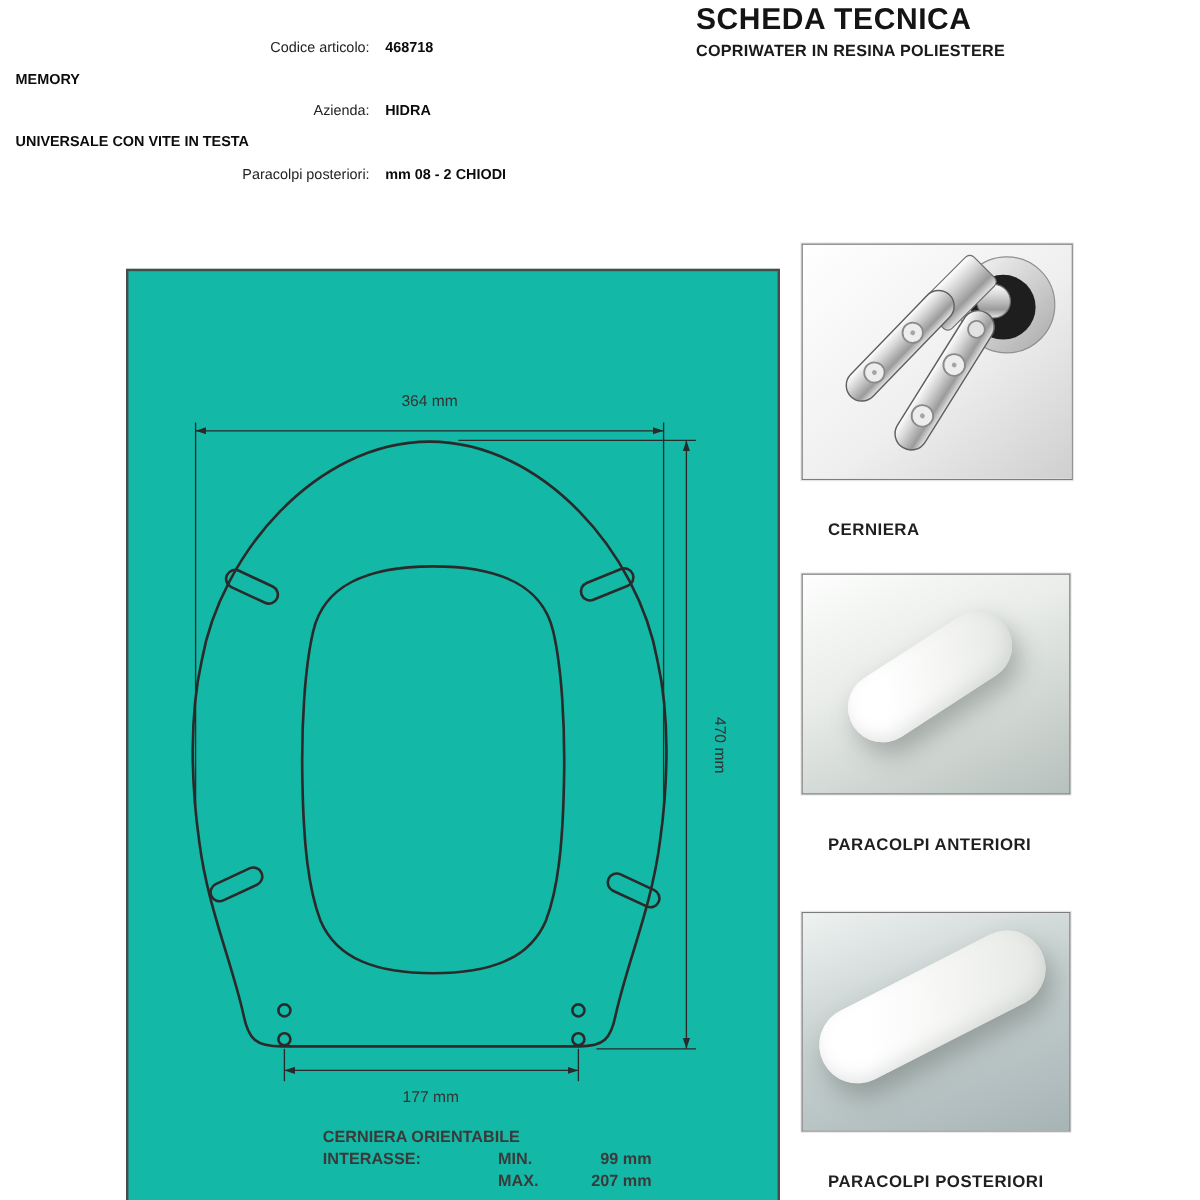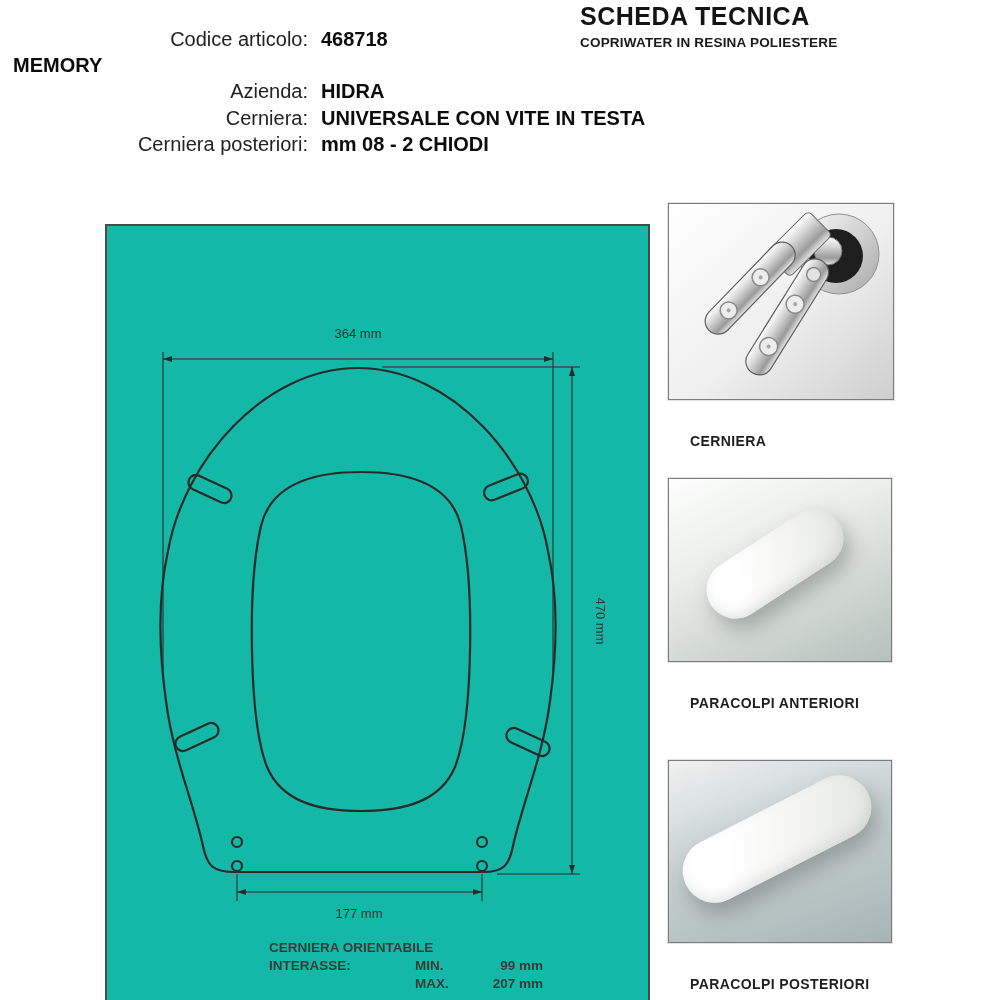--- a/index.html
+++ b/index.html
@@ -3,21 +3,21 @@
 <meta charset="utf-8">
 <style>
   html,body{margin:0;padding:0;}
   body{
     width:1000px;height:1000px;position:relative;background:#ffffff;
     font-family:"Liberation Sans", sans-serif;color:#111;
     -webkit-font-smoothing:antialiased;overflow:hidden;
   }
   
   .spec-table{position:absolute;left:0;top:26px;width:640px;}
-  .spec-row{display:flex;height:26.4px;align-items:center;font-size:20px;}
+  .spec-row{display:flex;height:26.4px;align-items:center;font-size:12px;}
   .spec-label{width:308px;text-align:right;color:#222;font-weight:400;flex:none;}
   .spec-value{margin-left:13px;font-weight:700;color:#0c0c0c;white-space:nowrap;}
   
   .title-block{position:absolute;left:580px;top:2px;width:330px;text-align:left;}
   .doc-title{font-size:25px;font-weight:700;letter-spacing:.5px;color:#141414;}
   .doc-subtitle{font-size:13.5px;font-weight:700;letter-spacing:.2px;color:#1a1a1a;margin-top:4px;}
   
   .drawing-box{
     position:absolute;left:105px;top:207px;width:541px;height:779px;
     border:2px solid #4a4a4a;background:#14b8a6;margin-top:17px;
@@ -57,25 +57,24 @@
       <span class="spec-value">468718</span>
     </div>
     <div class="spec-row">
       <span class="spec-value">MEMORY</span>
     </div>
     <div class="spec-row">
       <span class="spec-label">Azienda:</span>
       <span class="spec-value">HIDRA</span>
     </div>
     <div class="spec-row">
-      <span class="spec-label">Cerniera:</span>
       <span class="spec-value">UNIVERSALE CON VITE IN TESTA</span>
     </div>
     <div class="spec-row">
-      <span class="spec-label">Cerniera posteriori:</span>
+      <span class="spec-label">Paracolpi posteriori:</span>
       <span class="spec-value">mm 08 - 2 CHIODI</span>
     </div>
   </div>
 
   <div class="title-block">
     <div class="doc-title">SCHEDA TECNICA</div>
     <div class="doc-subtitle">COPRIWATER IN RESINA POLIESTERE</div>
   </div>
 
   <div class="drawing-box">

